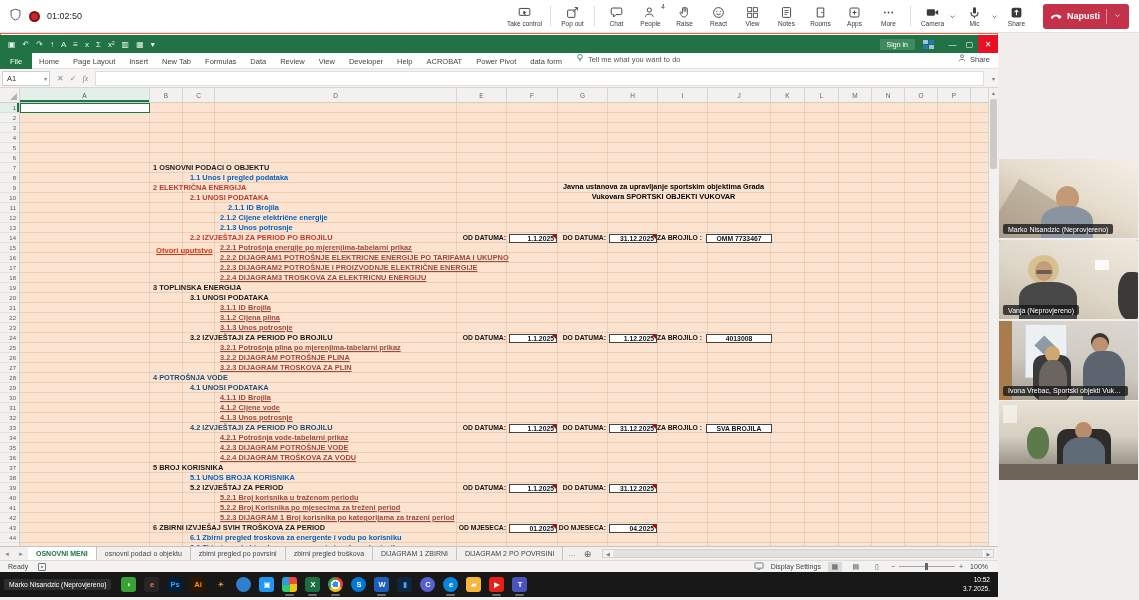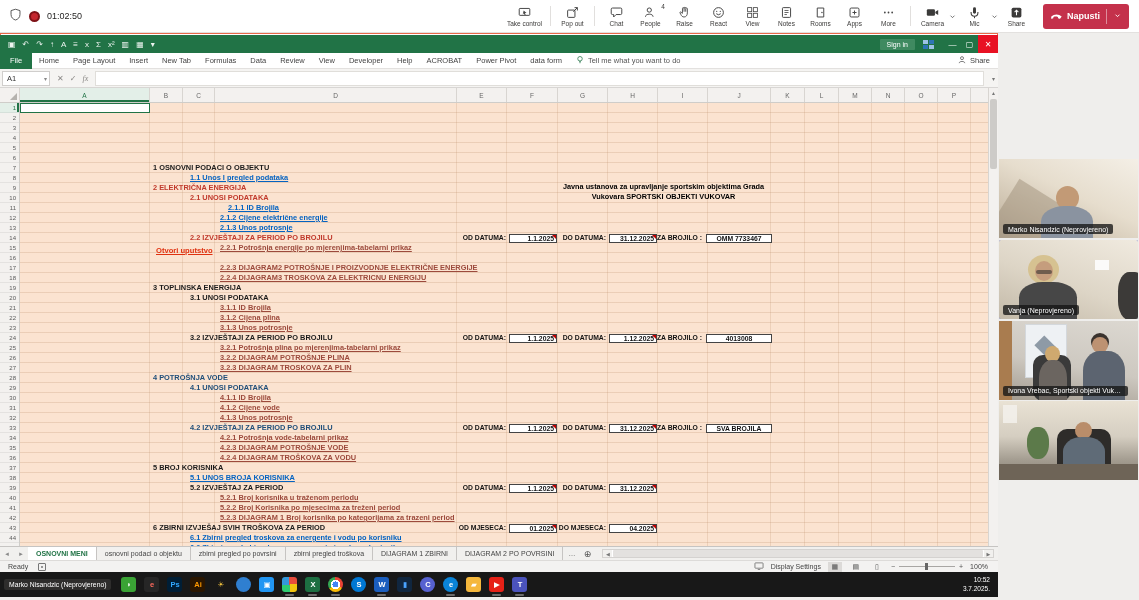--- a/index.html
+++ b/index.html
@@ -33,21 +33,21 @@
   #xl-title{position:absolute;left:299px;width:400px;text-align:center;font-size:7.5px;color:#fff;white-space:nowrap;}
   #xl-caption-right{position:absolute;right:0;top:0;height:18px;display:flex;align-items:center;}
   #signin{background:#3f8a60;color:#fff;font-size:7px;border:none;border-radius:1px;padding:2px 7px;margin-right:8px;}
   .flag{display:grid;grid-template-columns:5px 5px;grid-template-rows:4px 4px;gap:1px;margin-right:10px;}
   .flag i{background:#9dc3e6;}
   .flag i:nth-child(2){background:#2e75b6;}
   .flag i:nth-child(3){background:#2e75b6;}
   .winbtn{width:17px;height:18px;display:flex;align-items:center;justify-content:center;font-size:8px;color:#fff;border:none;background:transparent;}
   #btn-close{background:#e81123;width:20px;}
   
-  #xl-menubar{position:absolute;left:0;top:20px;width:100%;height:16px;background:#fff;display:flex;align-items:center;border-bottom:1px solid #e3e1df;}
+  #xl-menubar{position:absolute;left:0;top:20px;width:100%;height:16px;background:#fff;display:flex;align-items:flex-start;border-bottom:1px solid #e3e1df;}
   .rtab{font-size:7.5px;color:#444;padding:0 7px;height:16px;display:flex;align-items:center;border:none;background:none;white-space:nowrap;}
   .rtab.file{background:#217346;color:#fff;padding:0 10px;}
   #tellme{display:flex;align-items:center;gap:3px;font-size:7.5px;color:#555;margin-left:6px;}
   #tellme svg{width:10px;height:10px;}
   #ribbon-share{margin-left:auto;display:flex;align-items:center;gap:3px;font-size:7.5px;color:#444;padding-right:8px;}
   #ribbon-share svg{width:10px;height:10px;}
   
   #xl-formulabar{position:absolute;left:0;top:36px;width:100%;height:19px;background:#f5f4f2;display:flex;align-items:center;border-bottom:1px solid #d8d6d4;}
   #namebox{width:48px;height:15px;background:#fff;border:1px solid #d0cecc;font-size:7.5px;color:#333;display:flex;align-items:center;padding-left:4px;margin-left:2px;}
   #namebox .nb-chev{margin-left:auto;font-size:6px;color:#888;padding-right:2px;}
@@ -67,21 +67,21 @@
   .vline{position:absolute;top:0;bottom:0;width:1px;background:rgba(187,141,105,.22);}
   #row-numbers{position:absolute;left:0;top:0;width:20px;height:100%;background:#f3f1ef;border-right:1px solid #cfcdc9;z-index:3;}
   .rown{height:10px;font-size:6px;color:#5a5a5a;text-align:right;padding-right:3px;line-height:10px;border-bottom:1px solid rgba(0,0,0,.06);}
   .rown.sel{background:#e3efe8;box-shadow:inset -2px 0 0 #217346;color:#217346;}
   #sheet-content{position:absolute;inset:0;z-index:2;}
   #a1-cell{position:absolute;left:20px;top:0;width:130px;height:10px;background:#fff;border:1.5px solid #217346;z-index:1;}
   .sh-item{position:absolute;height:10px;line-height:10px;font-size:7.4px;font-weight:bold;white-space:nowrap;z-index:2;}
   .c-black{color:#1a1a1a;}
   .c-red{color:#c0392b;}
   .c-blue{color:#1f4e79;}
-  .c-link{color:#0563c1;text-decoration:underline;cursor:pointer;}
+  .c-link{color:#0563c1;cursor:pointer;}
   .c-vlink{color:#9c4a3c;text-decoration:underline;cursor:pointer;}
   #sheet-title{position:absolute;left:163px;top:79px;width:388px;text-align:center;font-size:10.5px;font-weight:bold;color:#000;white-space:nowrap;z-index:2;}
   #org-block{position:absolute;left:545px;top:79px;width:237px;text-align:center;font-size:7.3px;font-weight:bold;color:#000;line-height:9.8px;z-index:2;}
   #otvori{position:absolute;left:156px;top:143px;font-size:7.6px;font-weight:bold;color:#e03210;text-decoration:underline;z-index:2;cursor:pointer;}
   .fld-lab{position:absolute;height:10px;line-height:10px;font-size:6.8px;font-weight:bold;color:#111;text-align:right;z-index:2;}
   .fld-box{position:absolute;height:9px;background:#fff;border:1px solid #444;font-size:6.8px;font-weight:bold;color:#111;line-height:7.5px;z-index:2;padding:0 2px;overflow:hidden;}
   .fld-box.right{text-align:right;}
   .fld-box.center{text-align:center;}
   .fld-box .mark{position:absolute;right:0;top:0;border-style:solid;border-width:0 4px 4px 0;border-color:transparent #c00000 transparent transparent;}
   
@@ -407,20 +407,21 @@
           <div class="sh-item c-link" style="top: 110px; left: 220px;">2.1.2 Cijene električne energije</div>
           <div class="sh-item c-link" style="top: 120px; left: 220px;">2.1.3 Unos potrosnje</div>
           <div class="sh-item c-red" style="top: 130px; left: 190px;">2.2 IZVJEŠTAJI ZA PERIOD PO BROJILU</div>
           <div class="fld-lab" style="top: 130px; left: 430px; width: 76px;">OD DATUMA:</div>
           <div class="fld-box right" style="top: 130.5px; left: 509px; width: 48px;"><span>1.1.2025</span><span class="mark"></span></div>
           <div class="fld-lab" style="top: 130px; left: 530px; width: 76px;">DO DATUMA:</div>
           <div class="fld-box right" style="top: 130.5px; left: 609px; width: 48px;"><span>31.12.2025</span><span class="mark"></span></div>
           <div class="fld-lab" style="top: 130px; left: 628px; width: 74px;">ZA BROJILO :</div>
           <div class="fld-box center" style="top: 130.5px; left: 706px; width: 66px;"><span>OMM 7733467</span></div>
           <div class="sh-item c-vlink" style="top: 140px; left: 220px;">2.2.1 Potrošnja energije po mjerenjima-tabelarni prikaz</div>
+          <div class="sh-item c-vlink" style="top: 150px; left: 220px;">2.2.2 DIJAGRAM1 POTROŠNJE ELEKTRICNE ENERGIJE PO TARIFAMA I UKUPNO</div>
           <div class="sh-item c-vlink" style="top: 160px; left: 220px;">2.2.3 DIJAGRAM2 POTROŠNJE I PROIZVODNJE ELEKTRIČNE ENERGIJE</div>
           <div class="sh-item c-vlink" style="top: 170px; left: 220px;">2.2.4 DIJAGRAM3 TROSKOVA ZA ELEKTRICNU ENERGIJU</div>
           <div class="sh-item c-black" style="top: 180px; left: 153px;">3 TOPLINSKA ENERGIJA</div>
           <div class="sh-item c-black" style="top: 190px; left: 190px;">3.1 UNOSI PODATAKA</div>
           <div class="sh-item c-vlink" style="top: 200px; left: 220px;">3.1.1 ID Brojila</div>
           <div class="sh-item c-vlink" style="top: 210px; left: 220px;">3.1.2 Cijena plina</div>
           <div class="sh-item c-vlink" style="top: 220px; left: 220px;">3.1.3 Unos potrosnje</div>
           <div class="sh-item c-black" style="top: 230px; left: 190px;">3.2 IZVJEŠTAJI ZA PERIOD PO BROJILU</div>
           <div class="fld-lab" style="top: 230px; left: 430px; width: 76px;">OD DATUMA:</div>
           <div class="fld-box right" style="top: 230.5px; left: 509px; width: 48px;"><span>1.1.2025</span><span class="mark"></span></div>

